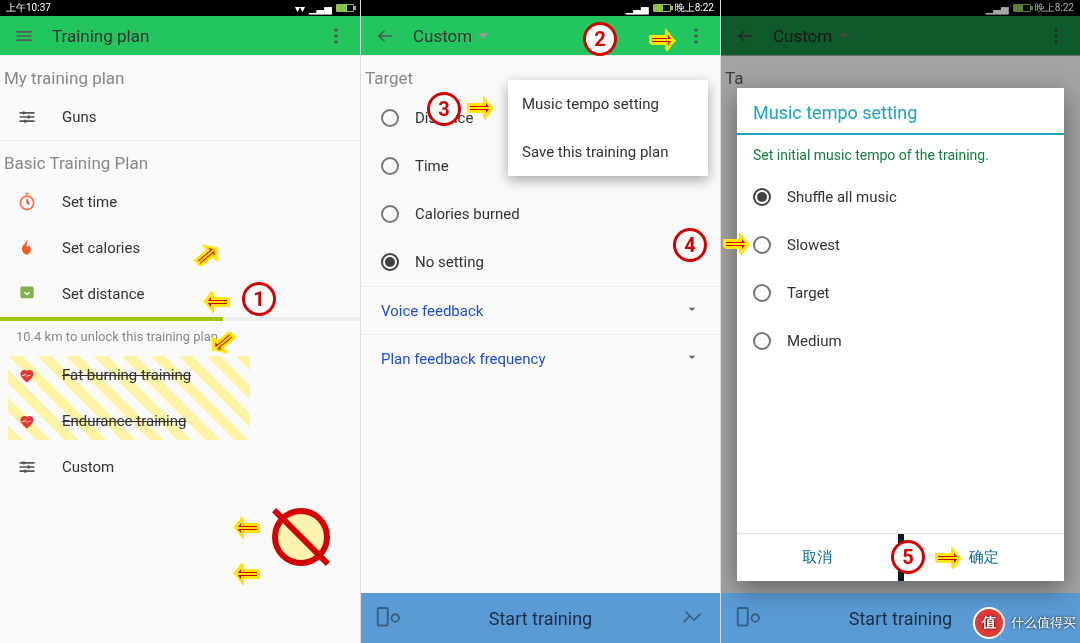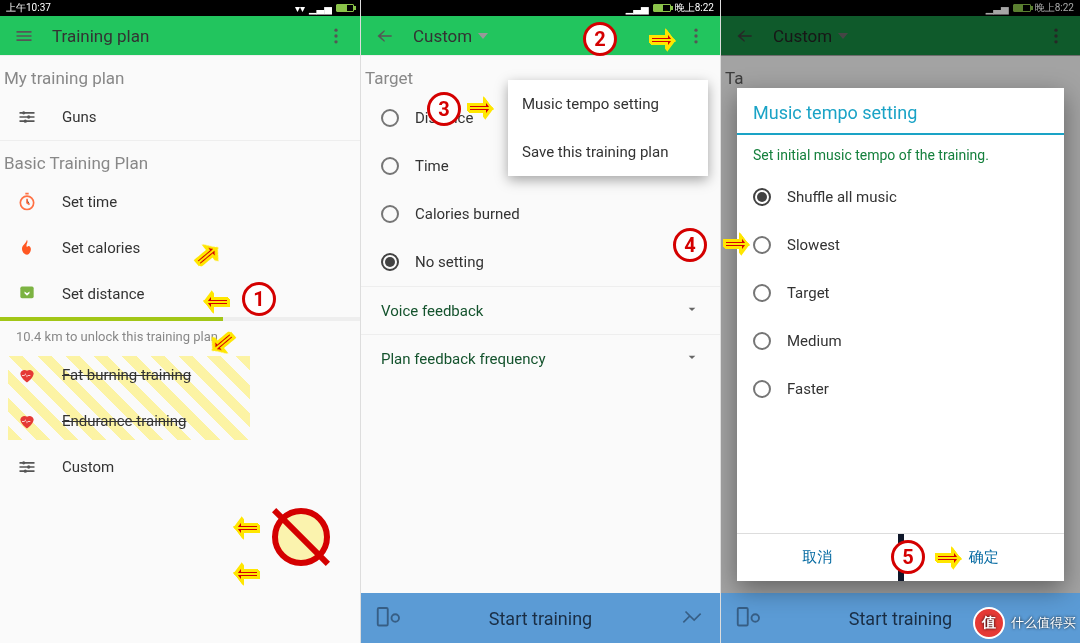--- a/index.html
+++ b/index.html
@@ -35,21 +35,21 @@
 }
 .strike { text-decoration: line-through; }
 
 
 .radio-row { display: flex; align-items: center; height: 48px; padding: 0 20px; gap: 16px; }
 .radio { width: 18px; height: 18px; border: 2px solid #757575; border-radius: 50%; display: inline-flex; align-items: center; justify-content: center; }
 .radio.selected { border-color: #424242; }
 .radio.selected::after { content: ""; width: 10px; height: 10px; border-radius: 50%; background: #424242; }
 .radio-label { font-size: 15px; color: #333; }
 
-.expand-row { display: flex; align-items: center; justify-content: space-between; height: 48px; padding: 0 20px; border-top: 1px solid #eee; font-size: 15px; color: #14532d; }
+.expand-row { display: flex; align-items: center; justify-content: space-between; height: 48px; padding: 0 20px; border-top: 1px solid #eee; font-size: 15px; color: #1d4ed8; }
 .chevron { color: #666; }
 
 .popup-menu { position: absolute; top: 80px; right: 12px; background: #fff; box-shadow: 0 4px 12px rgba(0,0,0,0.35); width: 200px; z-index: 10; }
 .popup-menu .item { height: 48px; display: flex; align-items: center; padding: 0 14px; font-size: 15px; color: #333; }
 
 .start-btn { position: absolute; left: 0; right: 0; bottom: 0; height: 50px; background: #5b9bd5; color: #1a2e45; font-size: 18px; display: flex; align-items: center; justify-content: center; }
 .start-btn .side-icon { position: absolute; width: 36px; height: 36px; display: flex; align-items: center; justify-content: center; opacity: .55; }
 .start-btn .side-icon.left { left: 10px; }
 .start-btn .side-icon.right { right: 10px; }
 
@@ -381,24 +381,20 @@
           <span class="radio-label">Slowest</span>
         </div>
         <div class="d-row">
           <span class="radio"></span>
           <span class="radio-label">Target</span>
         </div>
         <div class="d-row">
           <span class="radio"></span>
           <span class="radio-label">Medium</span>
         </div>
-        <div class="d-row">
-          <span class="radio"></span>
-          <span class="radio-label">Faster</span>
-        </div>
       </div>
       <div class="d-actions">
         <div class="act">取消</div>
         <div class="act">确定</div>
       </div>
     </div>
 
     <div class="arrow" style="left:2px; top:232px;"><svg width="36" height="24">
           <path d="M2 12h22l-6-8v5H2v6h16v5l6-8H2z" fill="#d40000" stroke="#ffe600" stroke-width="2"></path>
         </svg></div>

